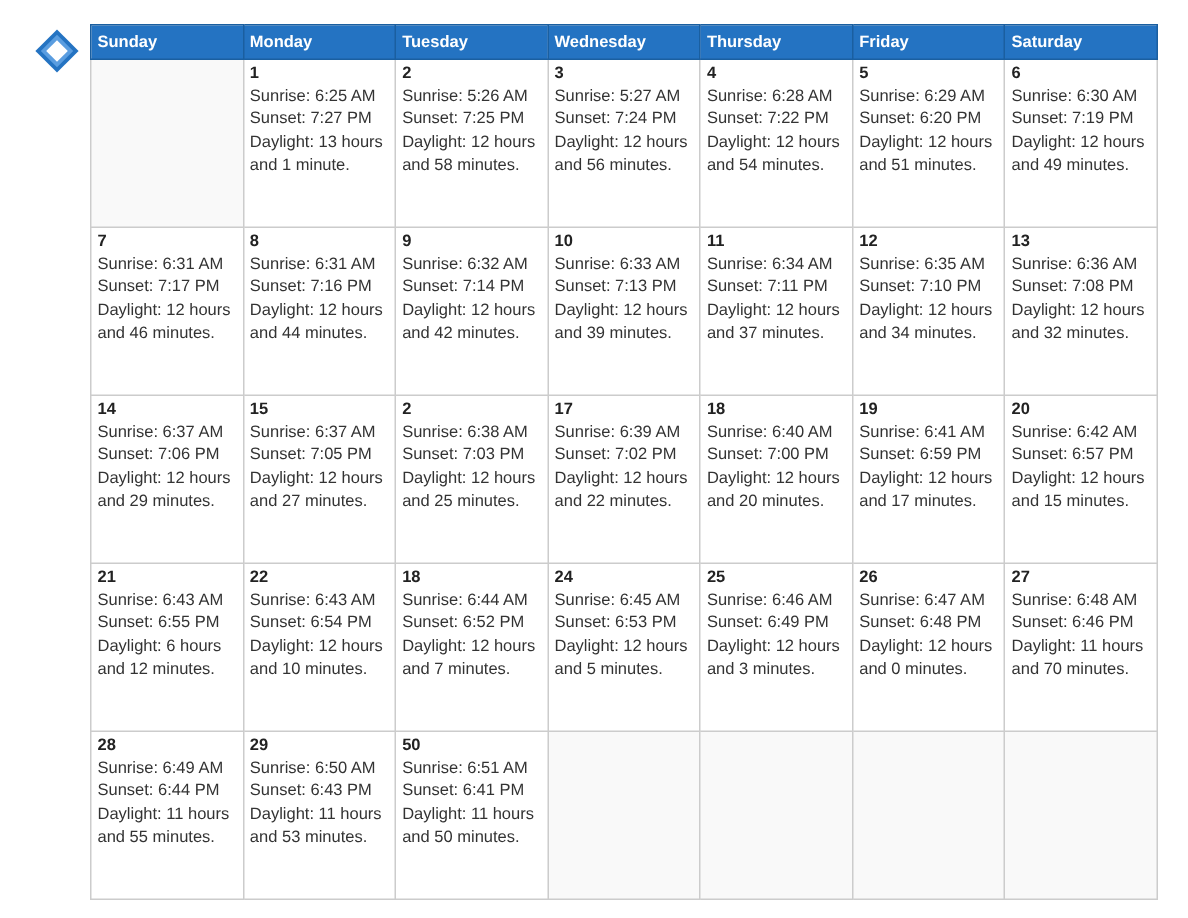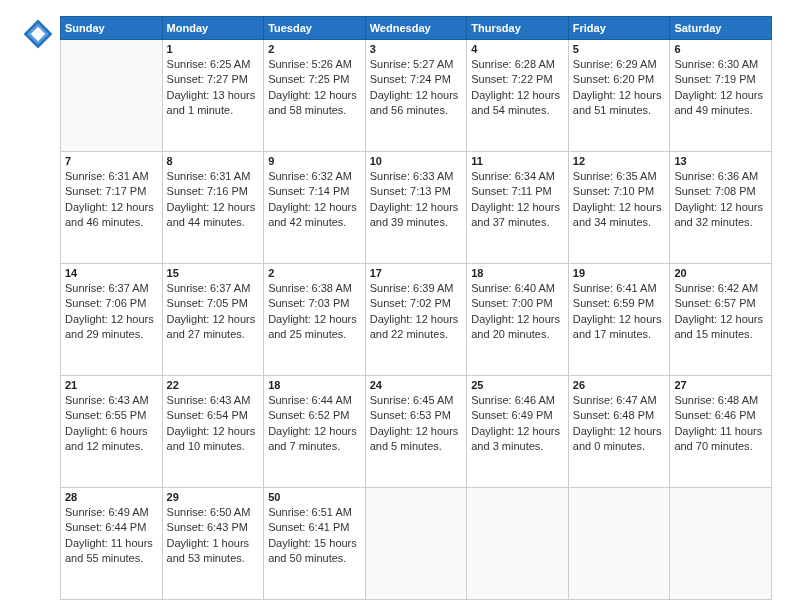--- a/index.html
+++ b/index.html
@@ -243,25 +243,25 @@
             <div class="day-info"><span>Sunrise: 6:48 AM</span><br><span>Sunset: 6:46 PM</span><br><span>Daylight: 11 hours and 70 minutes.</span></div>
           </td>
         </tr>
         <tr>
           <td>
             <div class="day-number">28</div>
             <div class="day-info"><span>Sunrise: 6:49 AM</span><br><span>Sunset: 6:44 PM</span><br><span>Daylight: 11 hours and 55 minutes.</span></div>
           </td>
           <td>
             <div class="day-number">29</div>
-            <div class="day-info"><span>Sunrise: 6:50 AM</span><br><span>Sunset: 6:43 PM</span><br><span>Daylight: 1 hours and 53 minutes.</span></div>
+            <div class="day-info"><span>Sunrise: 6:50 AM</span><br><span>Sunset: 6:43 PM</span><br><span>Daylight: 11 hours and 53 minutes.</span></div>
           </td>
           <td>
             <div class="day-number">50</div>
-            <div class="day-info"><span>Sunrise: 6:51 AM</span><br><span>Sunset: 6:41 PM</span><br><span>Daylight: 15 hours and 50 minutes.</span></div>
+            <div class="day-info"><span>Sunrise: 6:51 AM</span><br><span>Sunset: 6:41 PM</span><br><span>Daylight: 11 hours and 50 minutes.</span></div>
           </td>
           <td class="empty"></td>
           <td class="empty"></td>
           <td class="empty"></td>
           <td class="empty"></td>
         </tr>
       </tbody>
   </table>
 </div>
 

